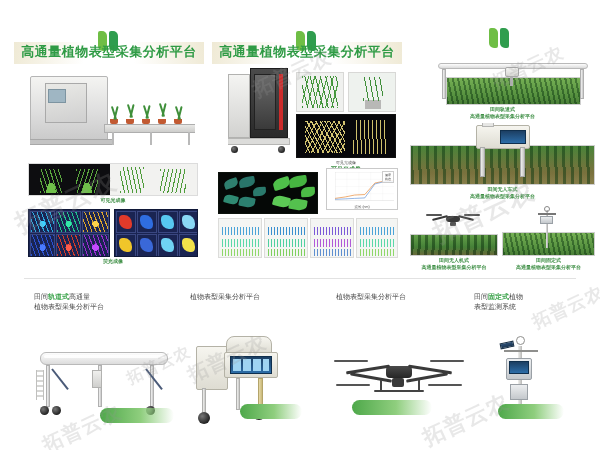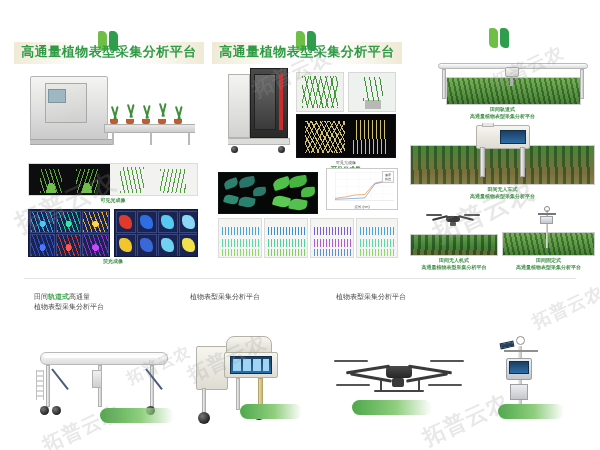--- a/index.html
+++ b/index.html
@@ -496,20 +496,26 @@
   </div>
 
   <div class="sect-title" style="left:190px; top:292px; width:140px; text-align:left;">
     <div>植物表型采集分析平台</div>
   </div>
 
   <div class="sect-title" style="left:336px; top:292px; width:140px; text-align:left;">
     <div>植物表型采集分析平台</div>
   </div>
 
+  <div class="sect-title" style="left:474px; top:292px; width:120px; text-align:left;">
+    <div>
+      <span>田间</span><span class="hl">固定式</span><span>植物</span>
+    </div>
+    <div>表型监测系统</div>
+  </div>
 
   <div class="imgbox" style="left:28px; top:338px; width:155px; height:85px;">
     <div class="gantry-beam" style="left:12px; top:14px; width:128px; height:13px; border-radius:6px;"></div>
     <div style="position:absolute;left:16px;top:17px;width:120px;height:3px;background:#ffffff;border-radius:2px;opacity:0.85;"></div>
     <div class="gantry-leg" style="left:18px;  top:27px; width:4px; height:42px;"></div>
     <div class="gantry-leg" style="left:70px;  top:27px; width:4px; height:42px;"></div>
     <div class="gantry-leg" style="left:122px; top:27px; width:4px; height:42px;"></div>
     <div style="position:absolute;left:24px;top:30px;width:26px;height:2px;background:#4a5a78;transform:rotate(52deg);transform-origin:left center;"></div>
     <div style="position:absolute;left:118px;top:30px;width:26px;height:2px;background:#4a5a78;transform:rotate(52deg);transform-origin:left center;"></div>
     <div style="position:absolute;left:8px;top:32px;width:8px;height:30px;background:repeating-linear-gradient(180deg,#d6d6d4 0 2px,transparent 2px 5px);border-left:1px solid #c0c0be;border-right:1px solid #c0c0be;"></div>

